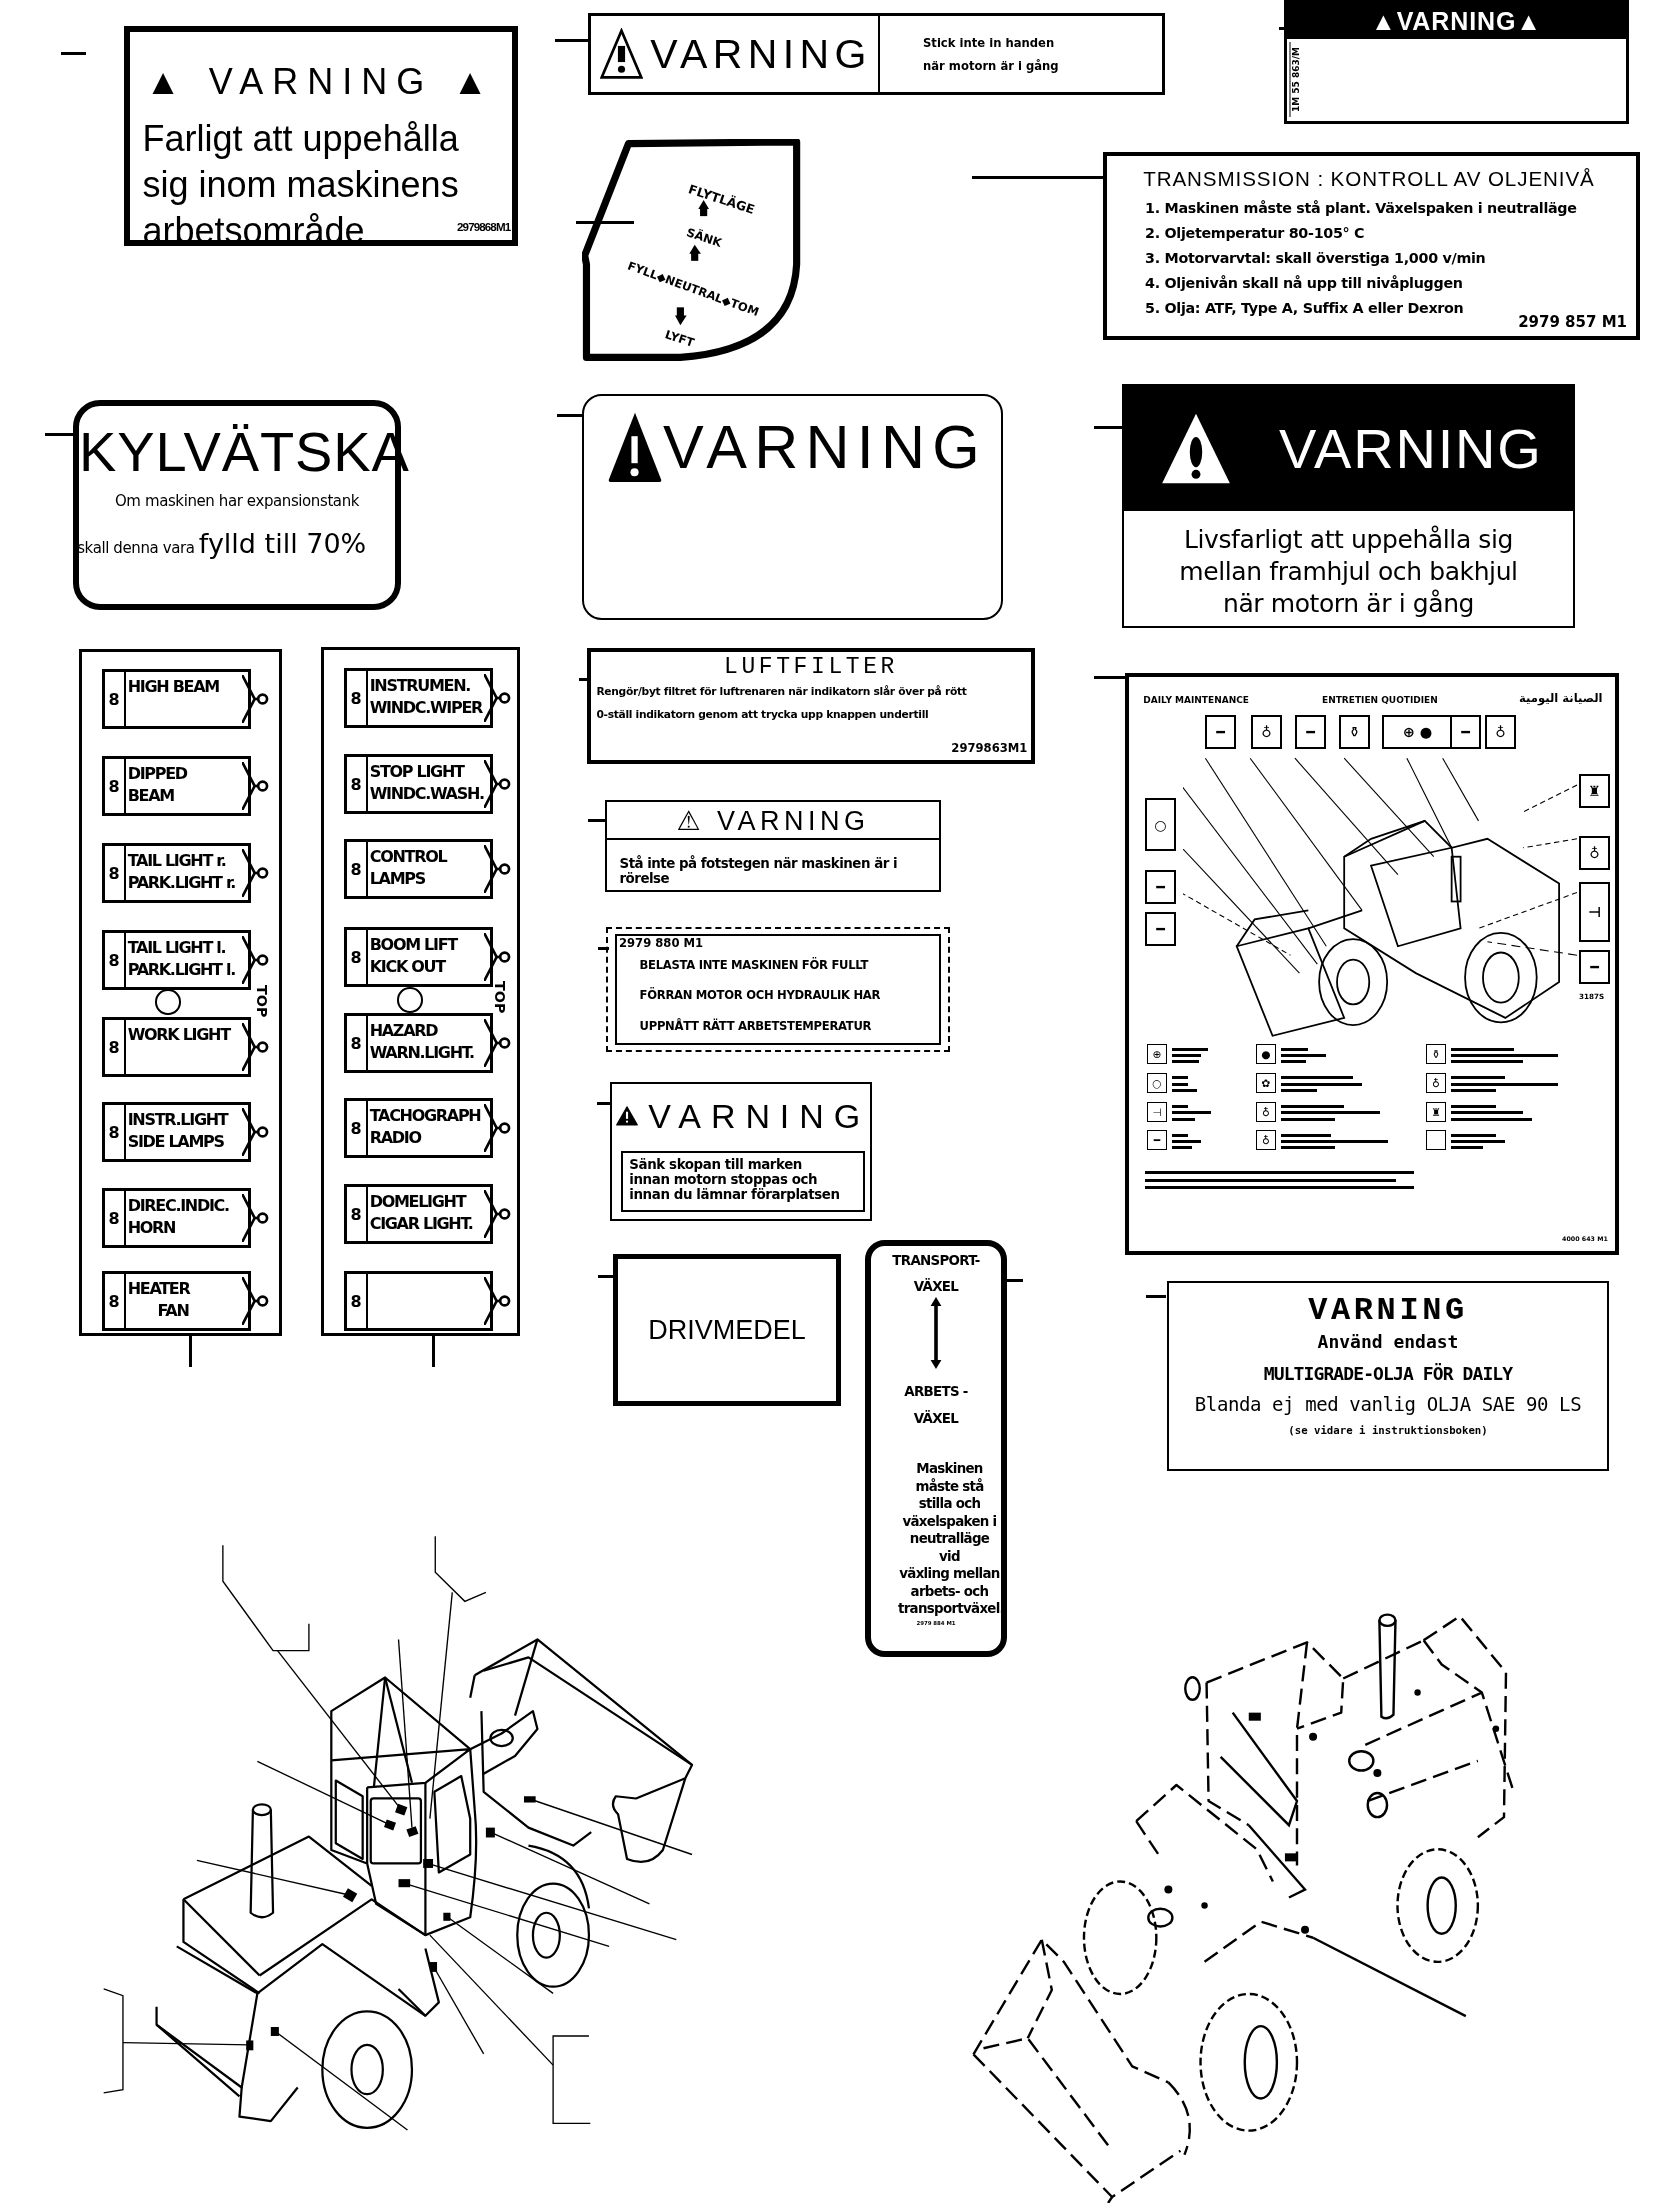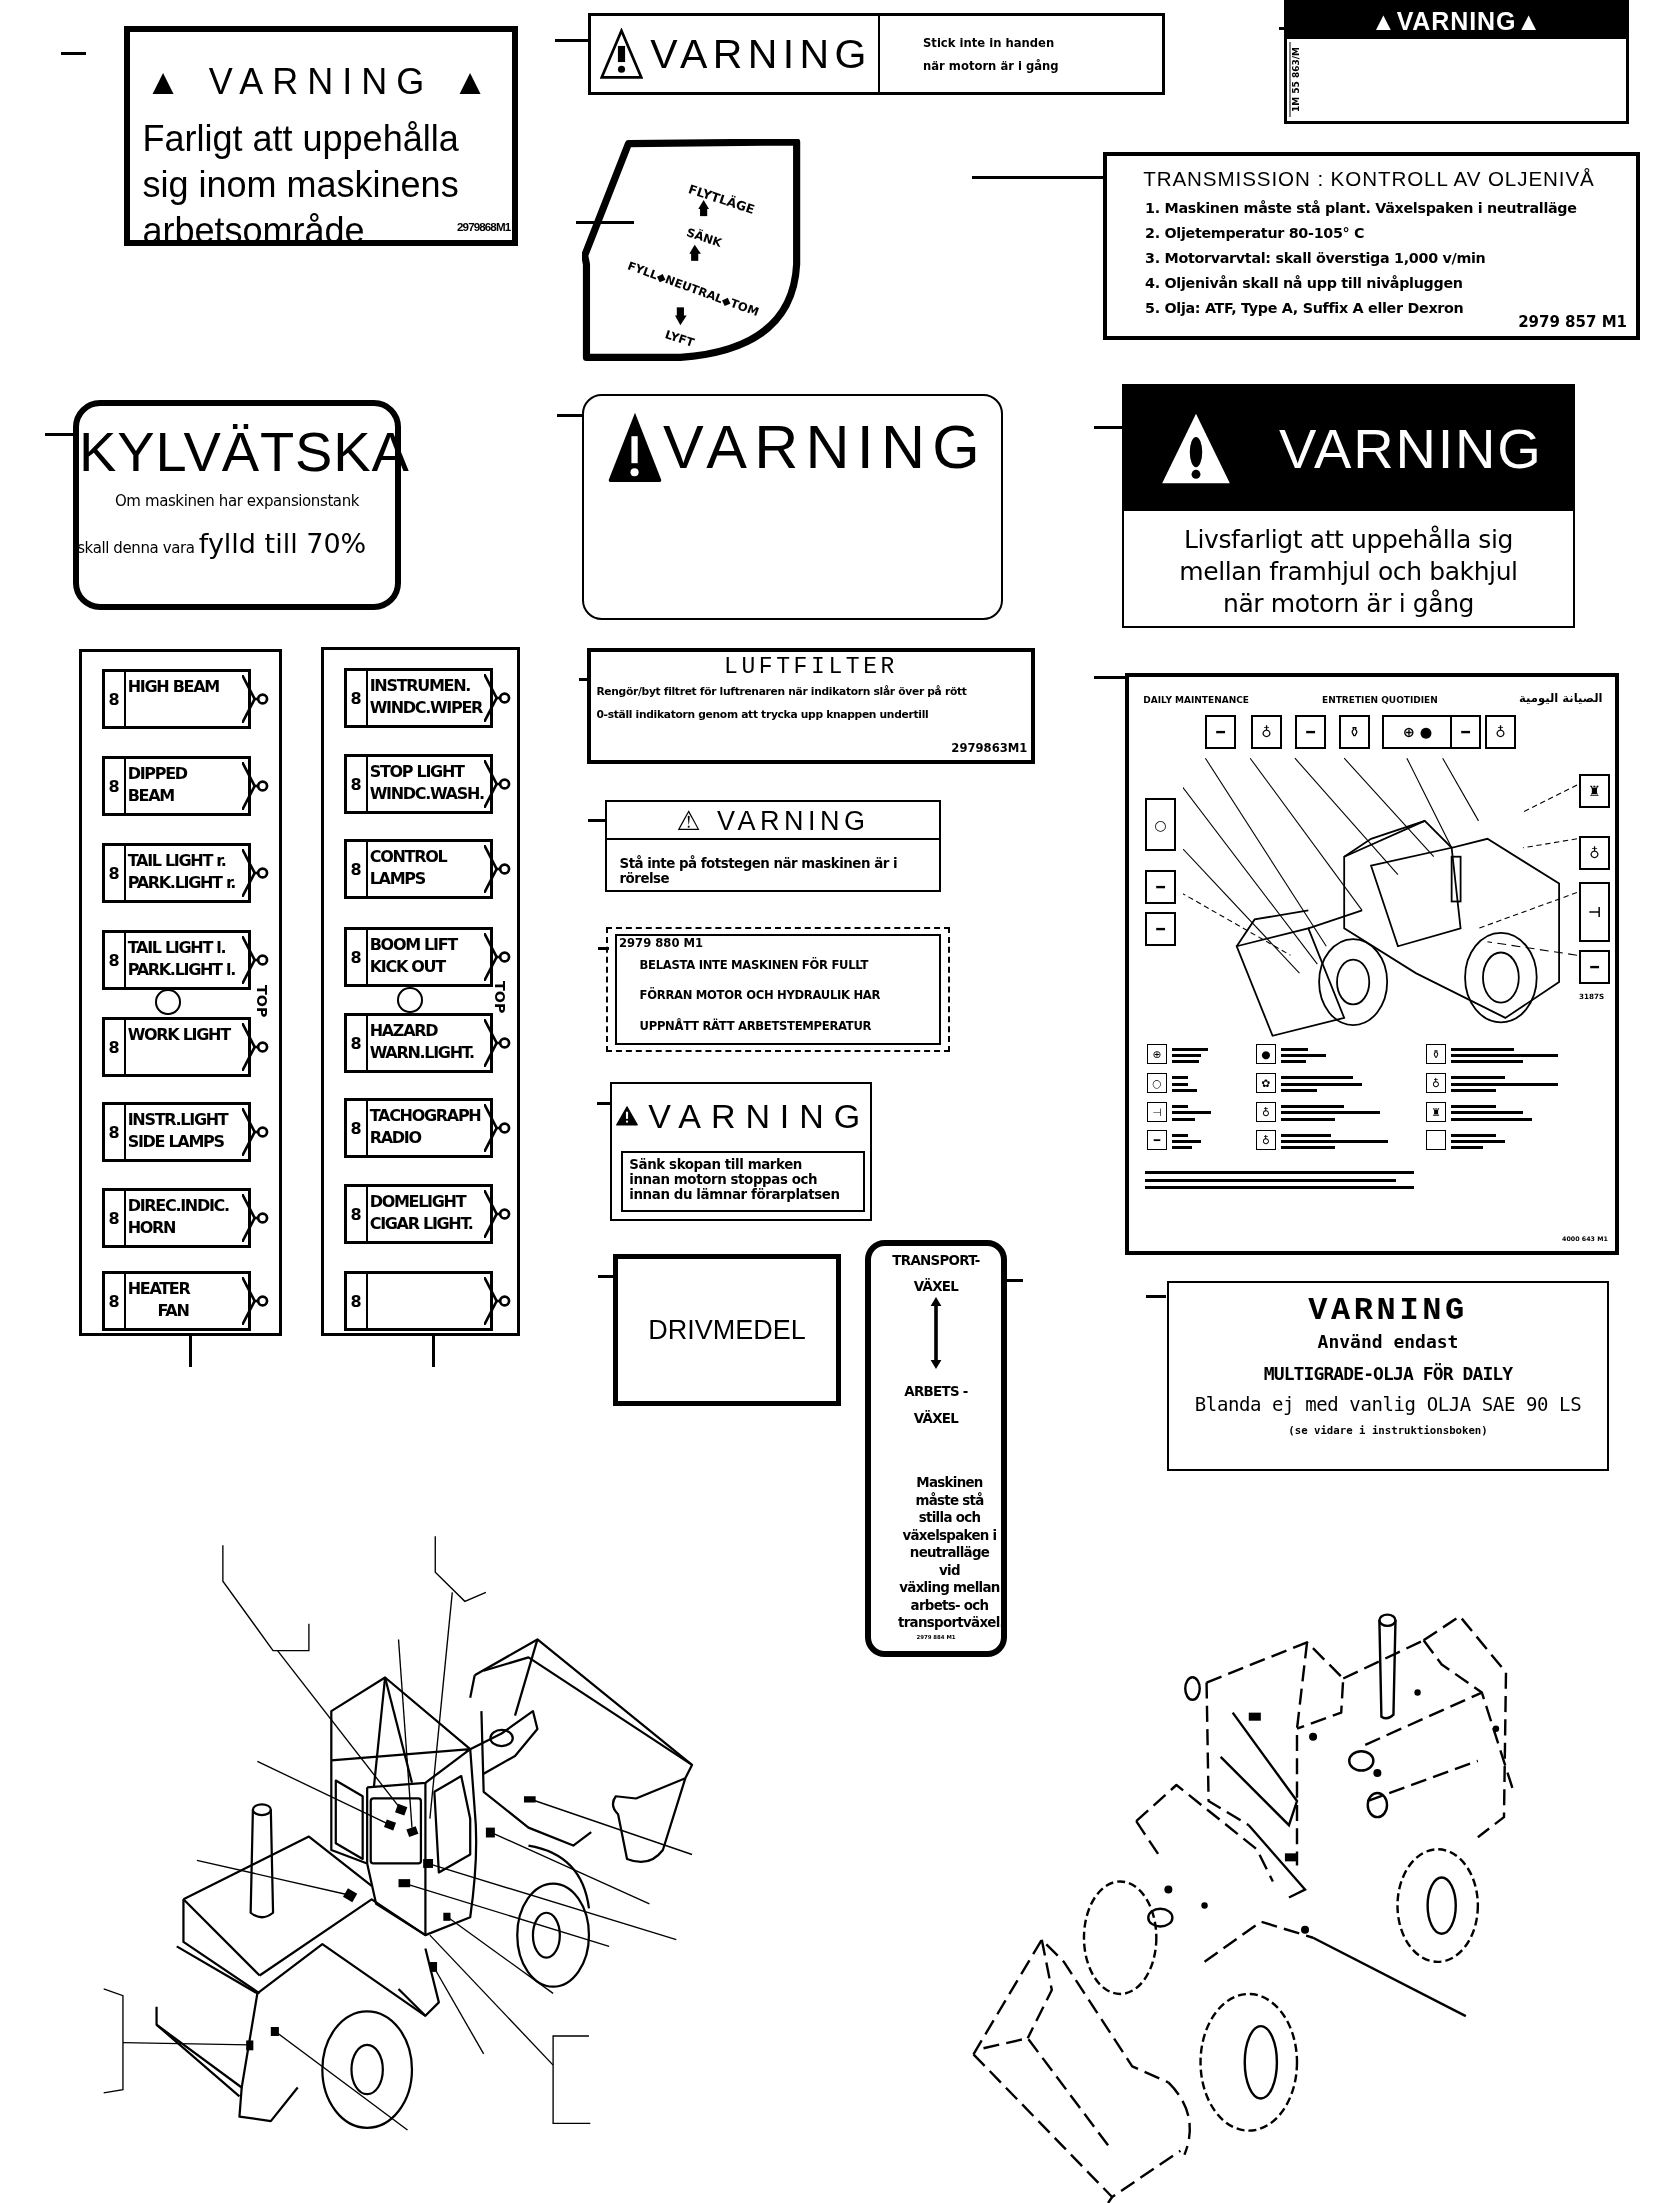--- a/index.html
+++ b/index.html
@@ -84,21 +84,21 @@
   #s12 { left:610px; top:1082px; width:262px; height:139px; border-width:2.7px; }
   #s12 .hd { font-size:34px; letter-spacing:9.9px; display:flex; align-items:center; height:64px; padding-left:3.6px; font-family:"Liberation Sans", sans-serif; }
   #s12 .bd { position:absolute; left:9px; right:5.4px; top:67px; bottom:7.2px; border:2.7px solid #000; font-size:13.4px; line-height:15px; font-weight:bold; padding:3.6px 0 0 6.3px; letter-spacing:-0.4px; }
 
   
   #s13 { left:613px; top:1254px; width:228px; height:152px; border-width:5.4px; display:flex; align-items:center; justify-content:center; font-size:27px; font-family:"Liberation Sans", sans-serif; }
 
   
   #s14 { left:865px; top:1240px; width:142px; height:417px; border-width:6.3px; border-radius:19.7px; text-align:center; }
   #s14 .w { font-size:13.4px; font-weight:bold; letter-spacing:-0.7px; }
-  #s14 .msg { font-size:13.4px; line-height:17.5px; font-weight:bold; letter-spacing:-0.7px; margin-top:48px;padding-left:27px; }
+  #s14 .msg { font-size:13.4px; line-height:17.5px; font-weight:bold; letter-spacing:-0.7px; margin-top:34px;padding-left:27px; }
   #s14 .pn { font-size:5.4px; font-weight:bold; margin-top:1.8px; }
 
   
   #s15 { left:1125px; top:673px; width:494px; height:582px; border-width:4.5px; }
   #s15 .hdr { position:absolute; top:18px; font-size:9px; font-weight:bold; }
   .mi { position:absolute; width:27px; height:30px; border:2.7px solid #000; background:#fff; display:flex; align-items:center; justify-content:center; font-size:14.3px; font-weight:bold; }
   .legbox { position:absolute; width:18px; height:18px; border:1.8px solid #000; background:#fff; font-size:10.7px; display:flex; align-items:center; justify-content:center; }
   .legtxt { position:absolute; height:2.7px; background:#000; }
 
   

